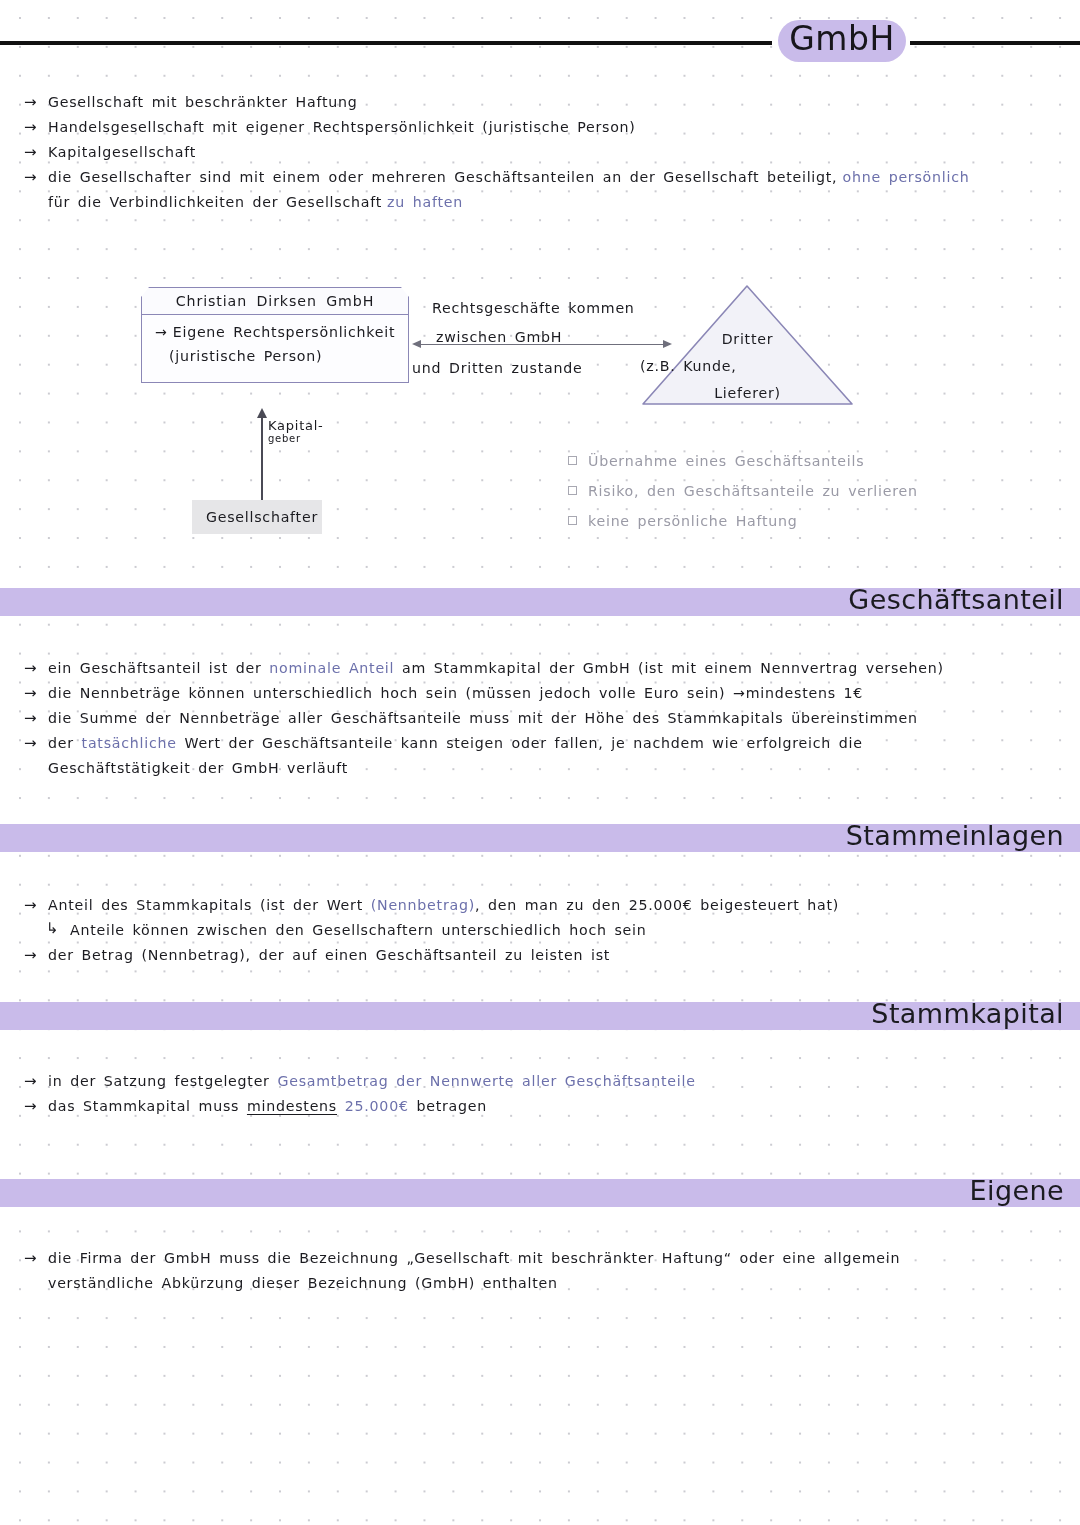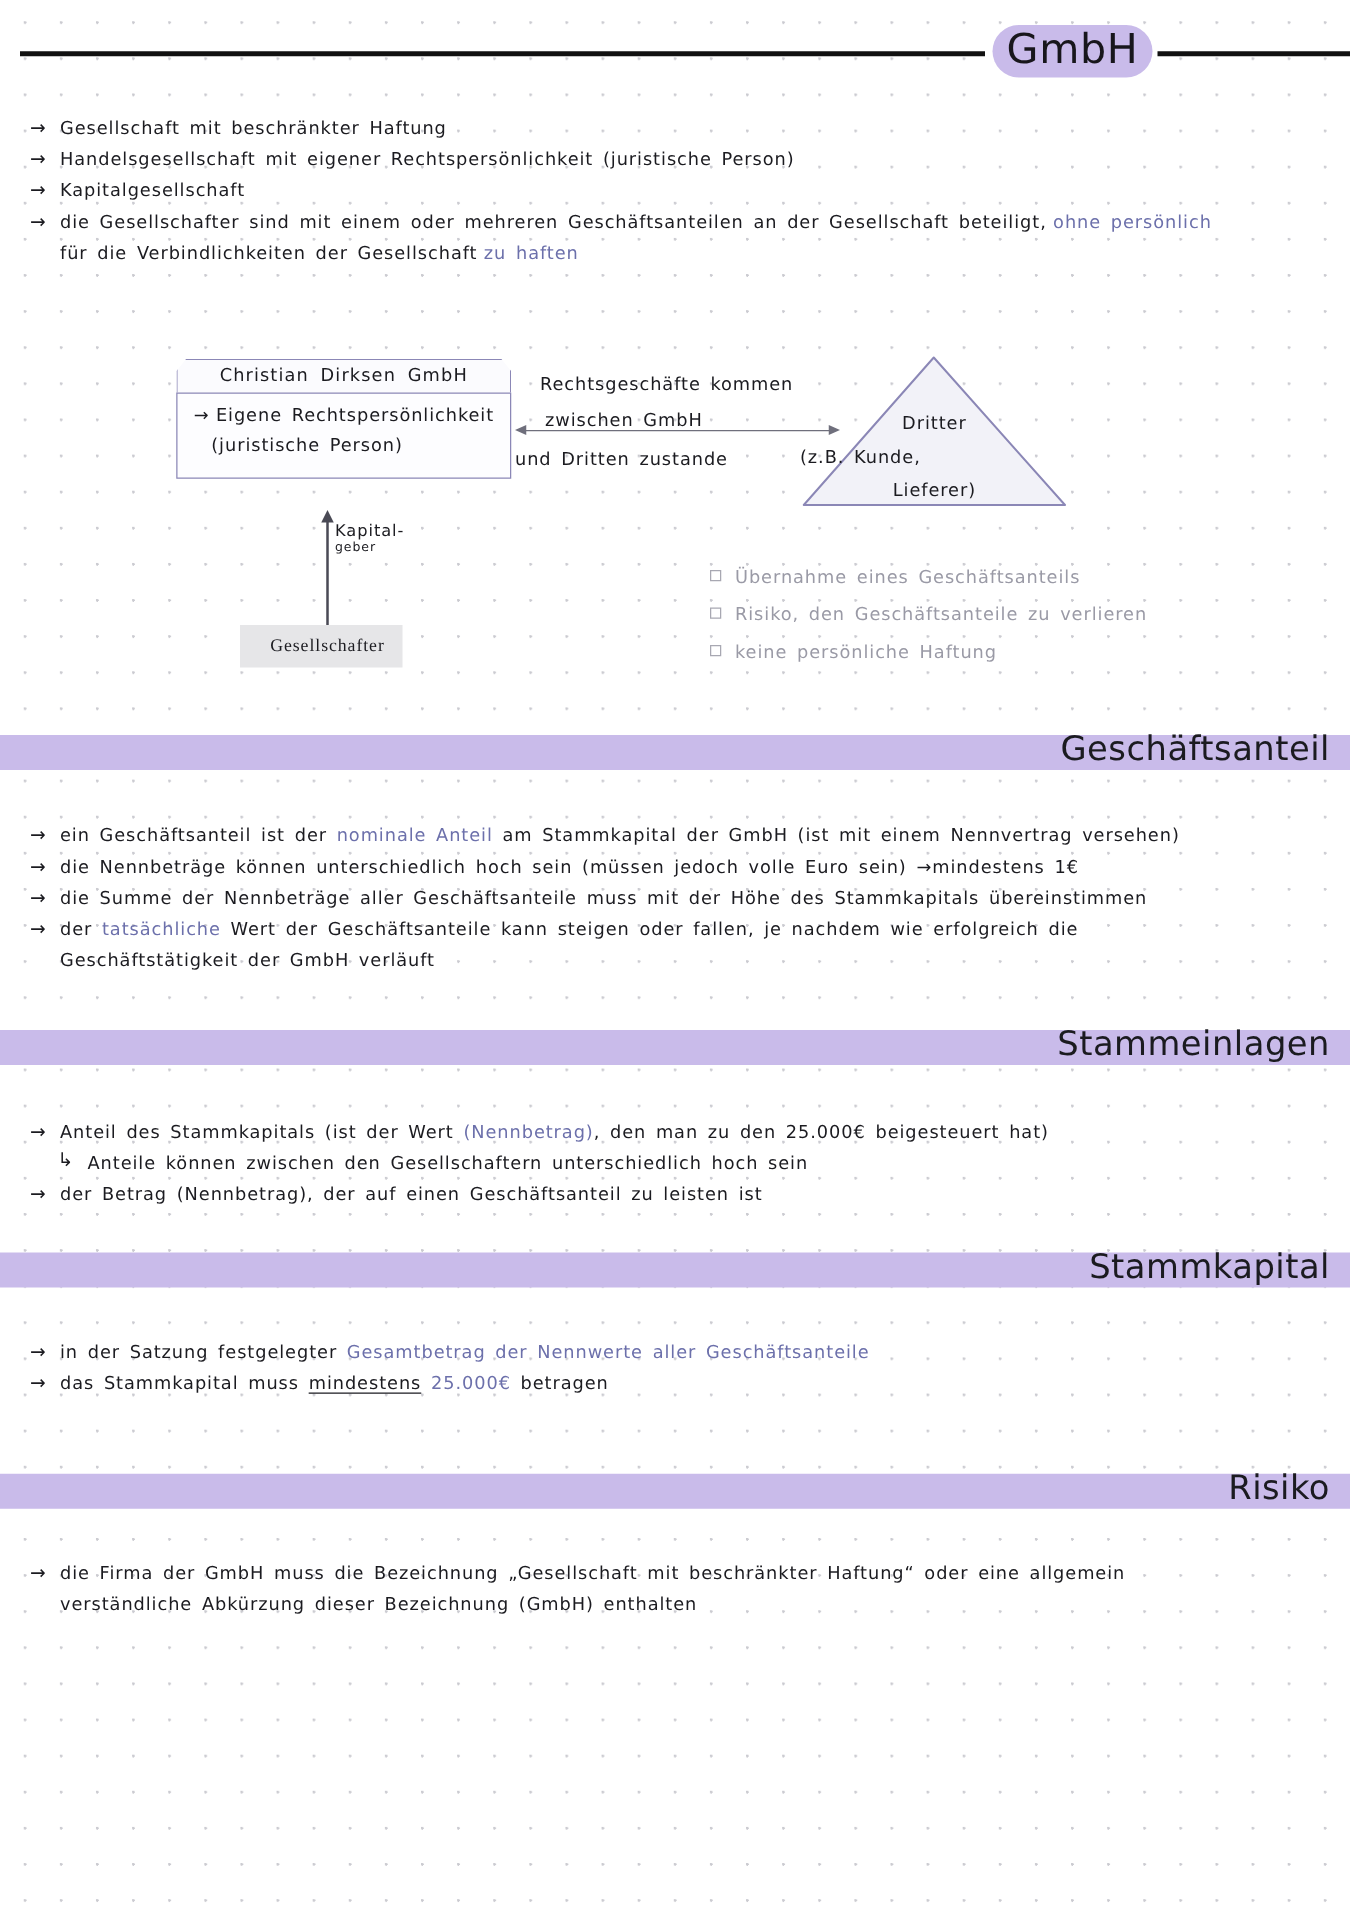--- a/index.html
+++ b/index.html
@@ -21,21 +21,21 @@
       radial-gradient(circle at 1px 1px, rgba(120,120,135,0.38) 1.05px, transparent 1.2px);
     background-size: 28.9px 28.9px;
     background-position: 19px 17px;
     overflow: hidden;
   }
 
   
   .title-row {
     position: absolute;
     top: 20px;
-    left: 16px;
+    left: 0;
     width: 875px;
     height: 44px;
   }
   .title-rule {
     position: absolute;
     top: 21px;
     height: 4px;
     background: #111111;
   }
   .title-rule.left  { left: 0px;   width: 772px; }
@@ -172,21 +172,21 @@
   .kg-l1 { position: absolute; left: 268px; top: 418px; font-size: 13px; }
   .kg-l2 { position: absolute; left: 268px; top: 433px; font-size: 10px; }
 
   .gesellschafter-box {
     position: absolute; left: 192px; top: 500px;
     width: 130px; height: 34px;
     background: #e6e6e8;
   }
   .gesellschafter-label {
     position: absolute; left: 192px; top: 500px; width: 140px; height: 34px;
-    line-height: 34px; text-align: center; font-family: Liberation Serif, serif;
+    line-height: 34px; text-align: center;
   }
 
   
   .chk-list { position: absolute; left: 568px; top: 451px; width: 420px; }
   .chk-row  { position: relative; height: 30px; padding-left: 20px; }
   .chk-box  {
     position: absolute; left: 0; top: 5px;
     width: 7px; height: 7px;
     border: 1.3px solid #a8a8b2;
     background: transparent;
@@ -368,21 +368,21 @@
       <span class="arrow">→</span>
       <span class="hand">in der Satzung festgelegter </span><span class="hand accent">Gesamtbetrag der Nennwerte aller Geschäftsanteile</span>
     </div>
     <div class="b-row">
       <span class="arrow">→</span>
       <span class="hand">das Stammkapital muss </span><span class="hand uline">mindestens</span><span class="hand accent"> 25.000€</span><span class="hand"> betragen</span>
     </div>
   </div>
 
   <div class="sect-bar" style="top:1179px;"></div>
-  <div class="sect-title" style="top:1175px;">Risiko</div>
+  <div class="sect-title" style="top:1175px;">Eigene</div>
 
   <div class="sect-body" style="top:1248px;">
     <div class="b-row">
       <span class="arrow">→</span>
       <span class="hand">die Firma der GmbH muss die Bezeichnung „Gesellschaft mit beschränkter Haftung“ oder eine allgemein</span>
     </div>
     <div class="b-cont">
       <span class="hand">verständliche Abkürzung dieser Bezeichnung (GmbH) enthalten</span>
     </div>
   </div>

